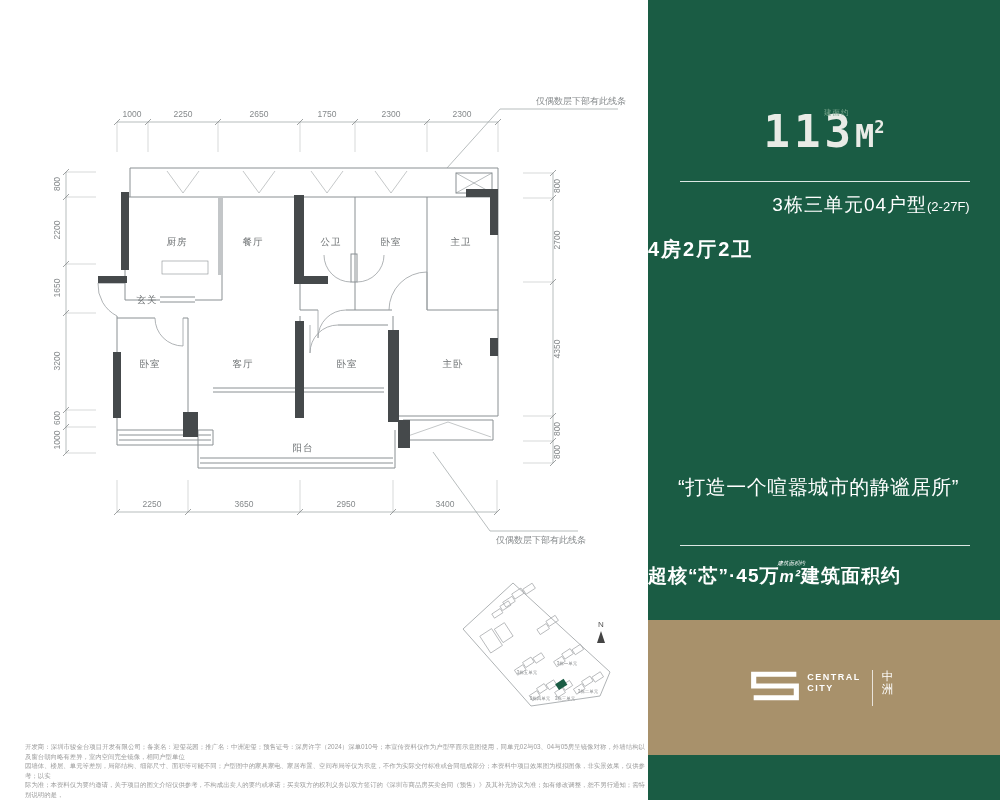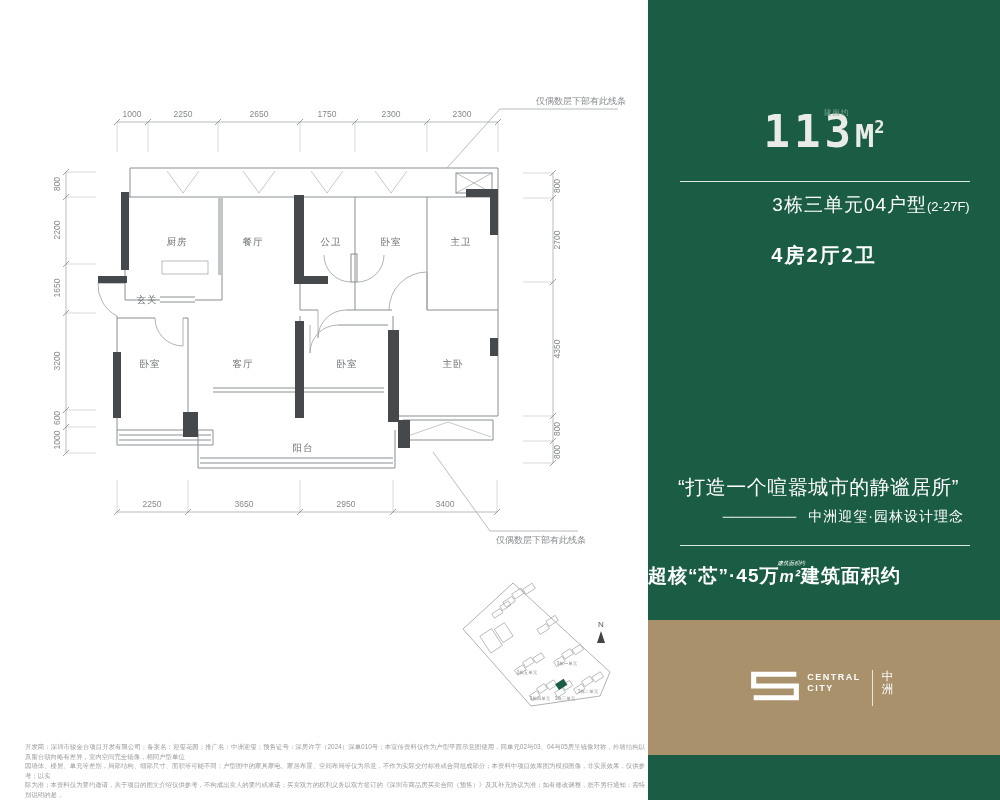--- a/index.html
+++ b/index.html
@@ -18,21 +18,21 @@
               font-family:"DejaVu Sans Mono",monospace;font-weight:bold;}
   .area-num{font-size:44px;letter-spacing:4px;}
   .area-unit{font-size:32px;letter-spacing:0;}
   .area-sup{font-size:17px;vertical-align:14px;}
   .area-note{position:absolute;top:2px;left:50%;font-size:7.5px;color:#79a58c;
              font-family:"Liberation Sans",sans-serif;font-weight:normal;letter-spacing:1px;}
   .hr1,.hr2{position:absolute;left:32px;right:30px;border-top:1px solid rgba(255,255,255,.85);}
   .hr1{top:181px;} .hr2{top:545px;}
   .unit-line{position:absolute;top:192px;width:100%;text-align:center;font-size:19px;letter-spacing:1px;margin-left:47px;}
   .unit-floors{font-size:13px;letter-spacing:0;}
-  .layout-line{position:absolute;top:242px;width:100%;text-align:center;font-size:20px;font-weight:bold;letter-spacing:2px;}
+  .layout-line{position:absolute;top:236px;width:100%;text-align:left;font-size:20px;font-weight:bold;letter-spacing:2px;}
   .quote-line{position:absolute;top:474px;left:30px;right:20px;font-size:20px;font-weight:normal;letter-spacing:.5px;white-space:nowrap;}
   .attrib-line{position:absolute;top:508px;right:36px;font-size:14px;letter-spacing:1px;}
   .attrib-dash{letter-spacing:0;font-size:13px;opacity:.95;margin-right:12px;}
   .slogan-line{position:absolute;top:563px;width:100%;font-size:19px;font-weight:bold;letter-spacing:1px;}
   .slogan-unit{position:relative;display:inline-block;font-size:16px;padding-top:2px;font-style:italic;}
   .slogan-note{position:absolute;top:-6px;left:-2px;font-size:5.5px;font-weight:normal;white-space:nowrap;letter-spacing:0;}
   .tan-band{position:absolute;top:620px;left:0;width:100%;height:135px;background:#A8916B;
             display:flex;align-items:center;justify-content:center;}
   .logo-row{display:flex;align-items:flex-start;}
   .brand-en{font-size:9px;font-weight:bold;letter-spacing:1.5px;line-height:1.25;align-self:flex-start;
@@ -234,23 +234,20 @@
     <div class="hr1"></div>
 
     <div class="unit-line">
       <span>3栋三单元04户型</span><span class="unit-floors">(2-27F)</span>
     </div>
 
     <div class="layout-line">4房2厅2卫</div>
 
     <div class="quote-line">“打造一个喧嚣城市的静谧居所”</div>
 
-    <div class="attrib-line">
-      <span class="attrib-dash">────────</span><span>中洲迎玺·园林设计理念</span>
-    </div>
 
     <div class="hr2"></div>
 
     <div class="slogan-line">
       <span>超核“芯”·45万</span><span class="slogan-unit"><span class="slogan-note">建筑面积约</span><span>m²</span></span><span>建筑面积约</span>
     </div>
 
     <div class="tan-band">
       <div class="logo-row">
         <svg width="50" height="32" viewBox="0 0 68 42">

